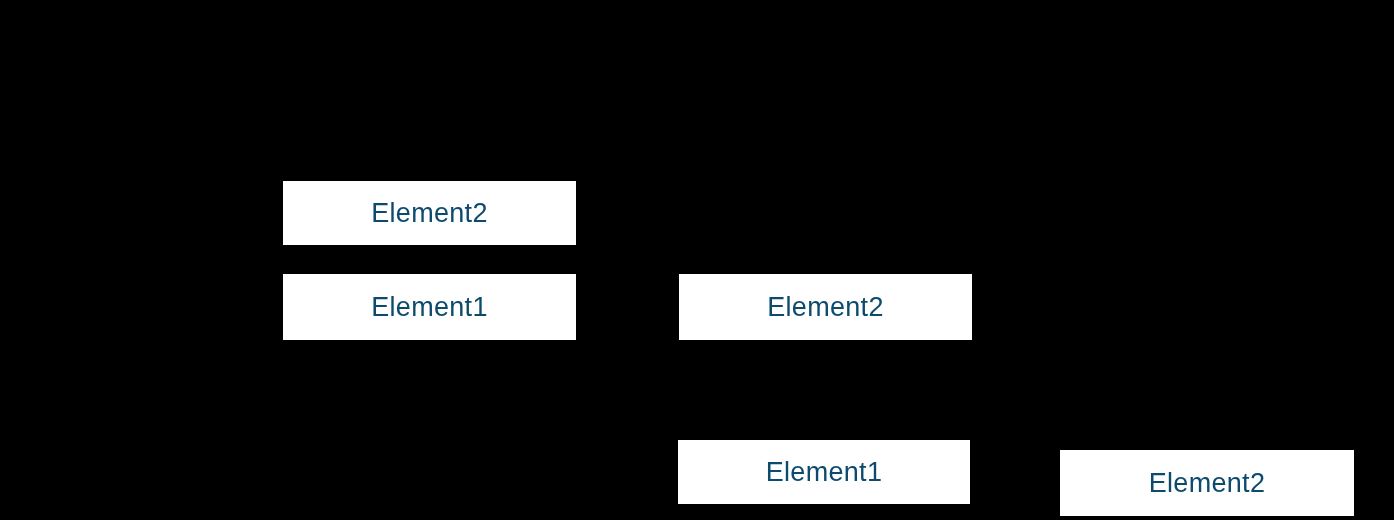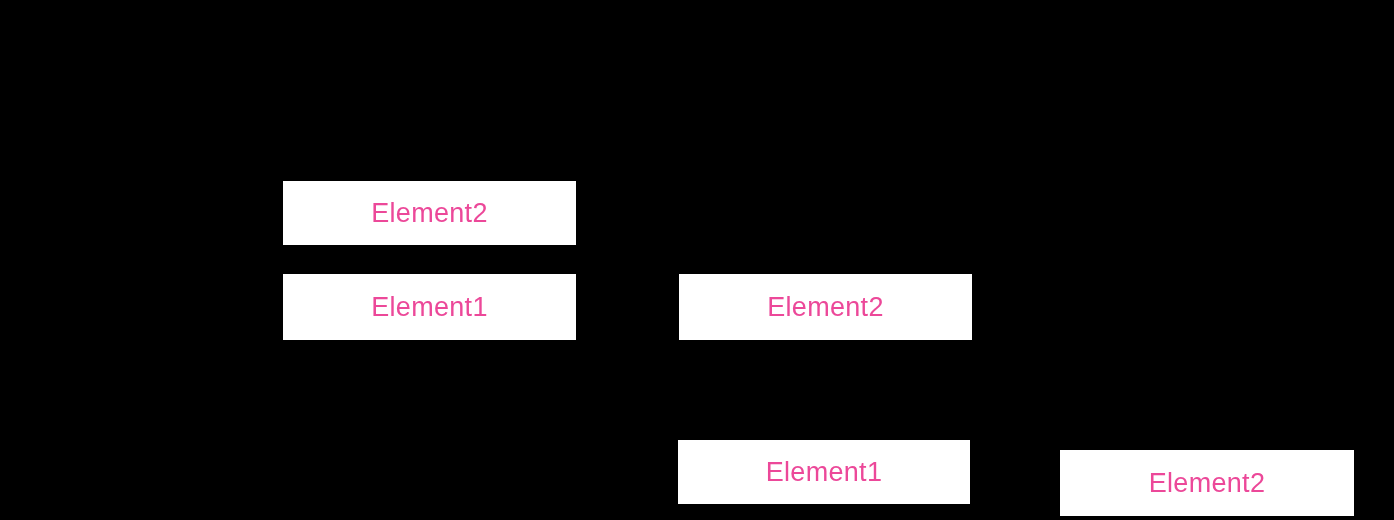--- a/index.html
+++ b/index.html
@@ -11,21 +11,21 @@
     position: relative;
     width: 1394px;
     height: 520px;
     background: #000000;
     overflow: hidden;
     font-family: "Liberation Sans", "DejaVu Sans", sans-serif;
   }
   .element-box {
     position: absolute;
     background: #ffffff;
-    color: #ec4899;
+    color: #0c4a6e;
     display: flex;
     align-items: center;
     justify-content: center;
     font-size: 27px;
     letter-spacing: 0.3px;
     line-height: 1;
   }
   
   .b1 { left: 283px; top: 181px; width: 293px; height: 64px; }
   .b2 { left: 283px; top: 274px; width: 293px; height: 66px; }

